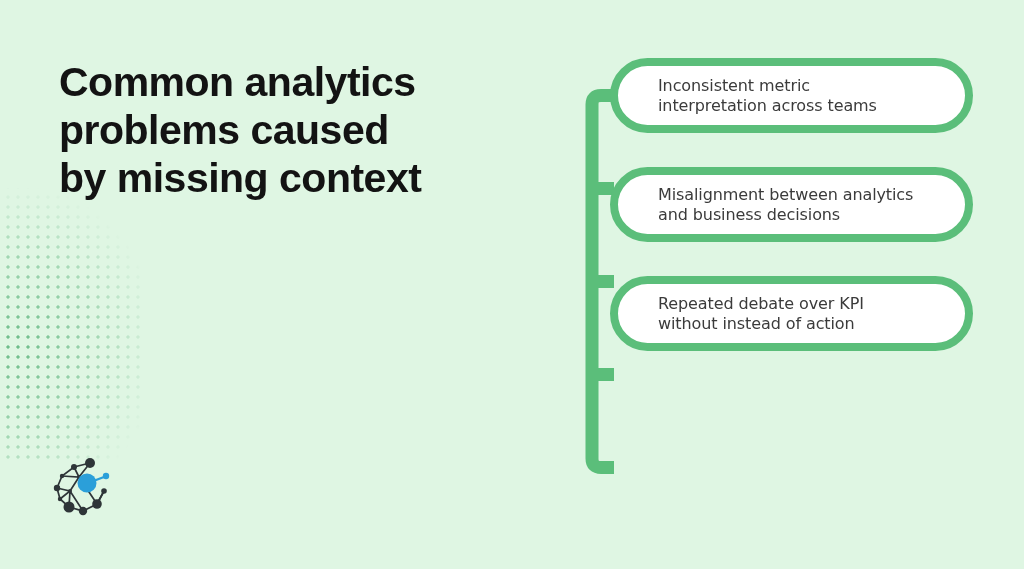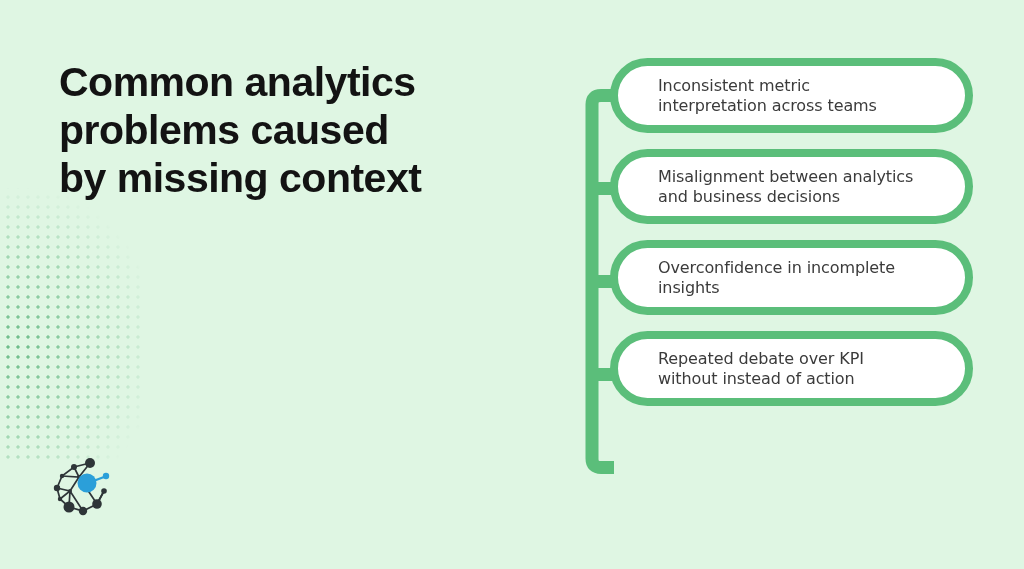--- a/index.html
+++ b/index.html
@@ -33,21 +33,21 @@
     opacity:.8;
     -webkit-mask-image:radial-gradient(ellipse 150px 165px at 14px 58%,rgba(0,0,0,.95) 0%,rgba(0,0,0,.5) 55%,rgba(0,0,0,0) 98%);
     mask-image:radial-gradient(ellipse 150px 165px at 14px 58%,rgba(0,0,0,.95) 0%,rgba(0,0,0,.5) 55%,rgba(0,0,0,0) 98%);
   }
 
   .connector{position:absolute;left:0;top:0;width:1024px;height:569px;pointer-events:none;}
   .connector path{stroke:var(--accent);stroke-width:13;fill:none;}
 
   .boxes{position:absolute;left:610px;top:58px;width:363px;}
   .box{
-    width:363px;height:75px;margin-bottom:16px;
+    width:363px;height:75px;margin-bottom:34px;
     background:var(--box-fill);
     border:8px solid var(--accent);
     border-radius:38px;
     display:flex;align-items:center;
     padding:0 14px 0 40px;
     position:relative;z-index:2;
   }
   .box-label{
     font-family:"DejaVu Sans","Liberation Sans",sans-serif;
     font-size:16px;line-height:19.5px;color:var(--box-text);
@@ -81,24 +81,20 @@
   <div class="boxes">
     <div class="box">
       <span class="box-label">Inconsistent metric
 interpretation across teams</span>
     </div>
     <div class="box">
       <span class="box-label">Misalignment between analytics
 and business decisions</span>
     </div>
     <div class="box">
-      <span class="box-label">Overconfidence in incomplete
-insights</span>
-    </div>
-    <div class="box">
       <span class="box-label">Repeated debate over KPI
 without instead of action</span>
     </div>
   </div>
 
   <svg class="logo" viewBox="0 0 64 64" xmlns="http://www.w3.org/2000/svg" aria-hidden="true">
     <g class="lines">
       <path class="ln" d="M40,9 L24,13 L12,22 L7,34 L10,45 L19,53 L33,57 L47,50 L54,37"></path>
       <path class="ln" d="M24,13 L29,23 L12,22 M29,23 L40,9 M7,34 L20,37 L29,23 M20,37 L10,45 M20,37 L19,53 M20,37 L33,57 M29,23 L47,50 M54,37 L47,50 M29,23 L33,30"></path>
     </g>

